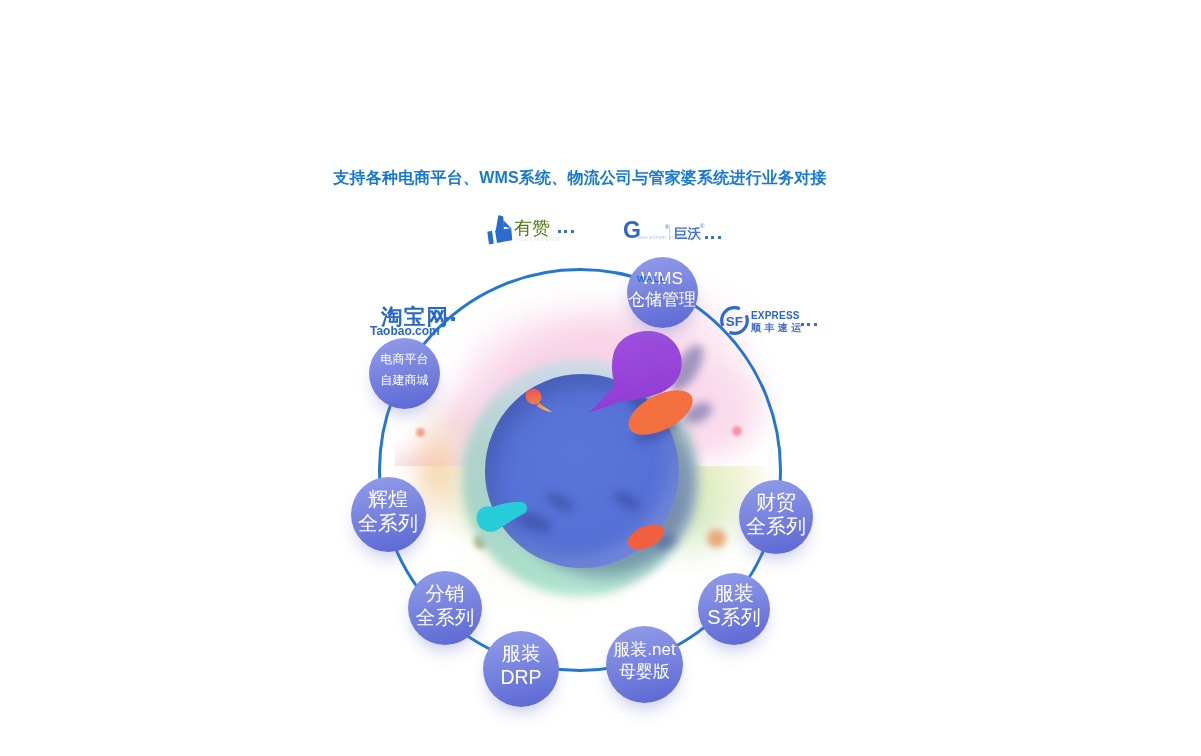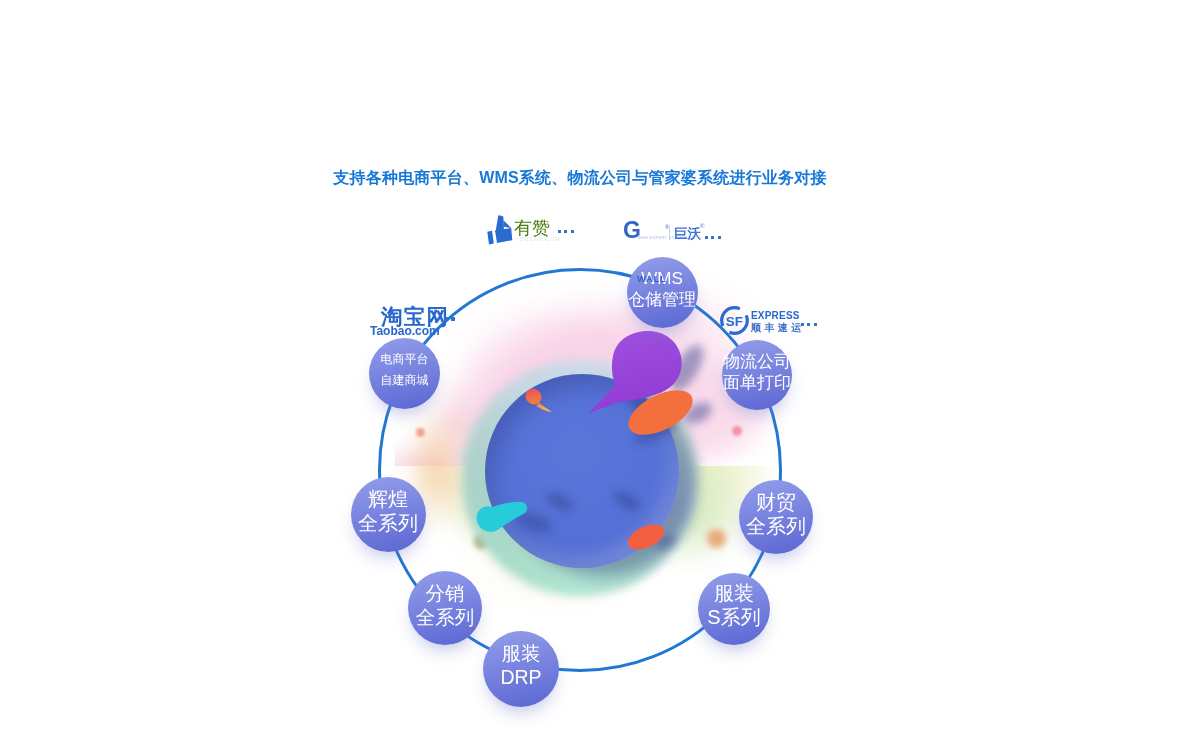--- a/index.html
+++ b/index.html
@@ -109,23 +109,23 @@
     <ellipse cx="660.5" cy="412.5" rx="35" ry="17.5" transform="rotate(-27 660.5 412.5)" fill="#f3703e"></ellipse>
     <g fill="url(#flameg)">
         <ellipse cx="533.5" cy="396.5" rx="8.3" ry="7.6" transform="rotate(38 533.5 396.5)"></ellipse>
         <path d="M538.5,402.5 C543,406 547.5,409 552,412 C546.5,411.2 541,409.3 536.5,406.2 C537.2,405 537.9,403.8 538.5,402.5 Z"></path>
       </g>
     <path d="M522,502 C527,503 529,509 525,513 C516,518 507,523 499,529 C491,535 479,531 477,521 C475,511 483,504 492,507 C502,504 513,501 522,502 Z" fill="#26ccd7"></path>
     <ellipse cx="646" cy="537" rx="19.5" ry="10.5" transform="rotate(-25 646 537)" fill="#f25f40"></ellipse>
   </svg>
 
   <div class="sat" style="left:626.5px;top:257px;width:71px;height:71px;font-size:17px;line-height:21px;">WMS<br>仓储管理</div>
-  <div class="sat" style="left:722px;top:340px;width:70px;height:70px;font-size:17px;line-height:21px;">物流公司<br>面单打印</div>
   <div class="sat" style="left:739px;top:480px;width:74px;height:74px;font-size:20px;line-height:24px;">财贸<br>全系列</div>
   <div class="sat" style="left:698px;top:572.5px;width:72px;height:72px;font-size:20px;line-height:24px;">服装<br>S系列</div>
+  <div class="sat" style="left:606px;top:625.5px;width:77px;height:77px;font-size:17px;line-height:21.5px;">服装.net<br>母婴版</div>
   <div class="sat" style="left:483px;top:630.5px;width:76px;height:76px;font-size:19.5px;line-height:24px;">服装<br>DRP</div>
   <div class="sat" style="left:408px;top:571px;width:74px;height:74px;font-size:19.5px;line-height:24px;">分销<br>全系列</div>
   <div class="sat" style="left:350.5px;top:476.5px;width:75px;height:75px;font-size:20px;line-height:24px;">辉煌<br>全系列</div>
   <div class="sat" style="left:369px;top:337.5px;width:71px;height:71px;font-size:12px;line-height:20.5px;">电商平台<br>自建商城</div>
 
   <div class="logo" style="left:486px;top:214px;width:100px;height:32px;">
     <svg width="28" height="32" viewBox="486 214 28 32" style="position:absolute;left:0;top:0;">
       <g fill="#2a6bd0">
         <polygon points="487.3,231.8 492,230.8 493.8,243.6 489,244.6"></polygon>
         <polygon points="495,230.6 511.2,228.1 512.3,240.2 497,242.9"></polygon>

